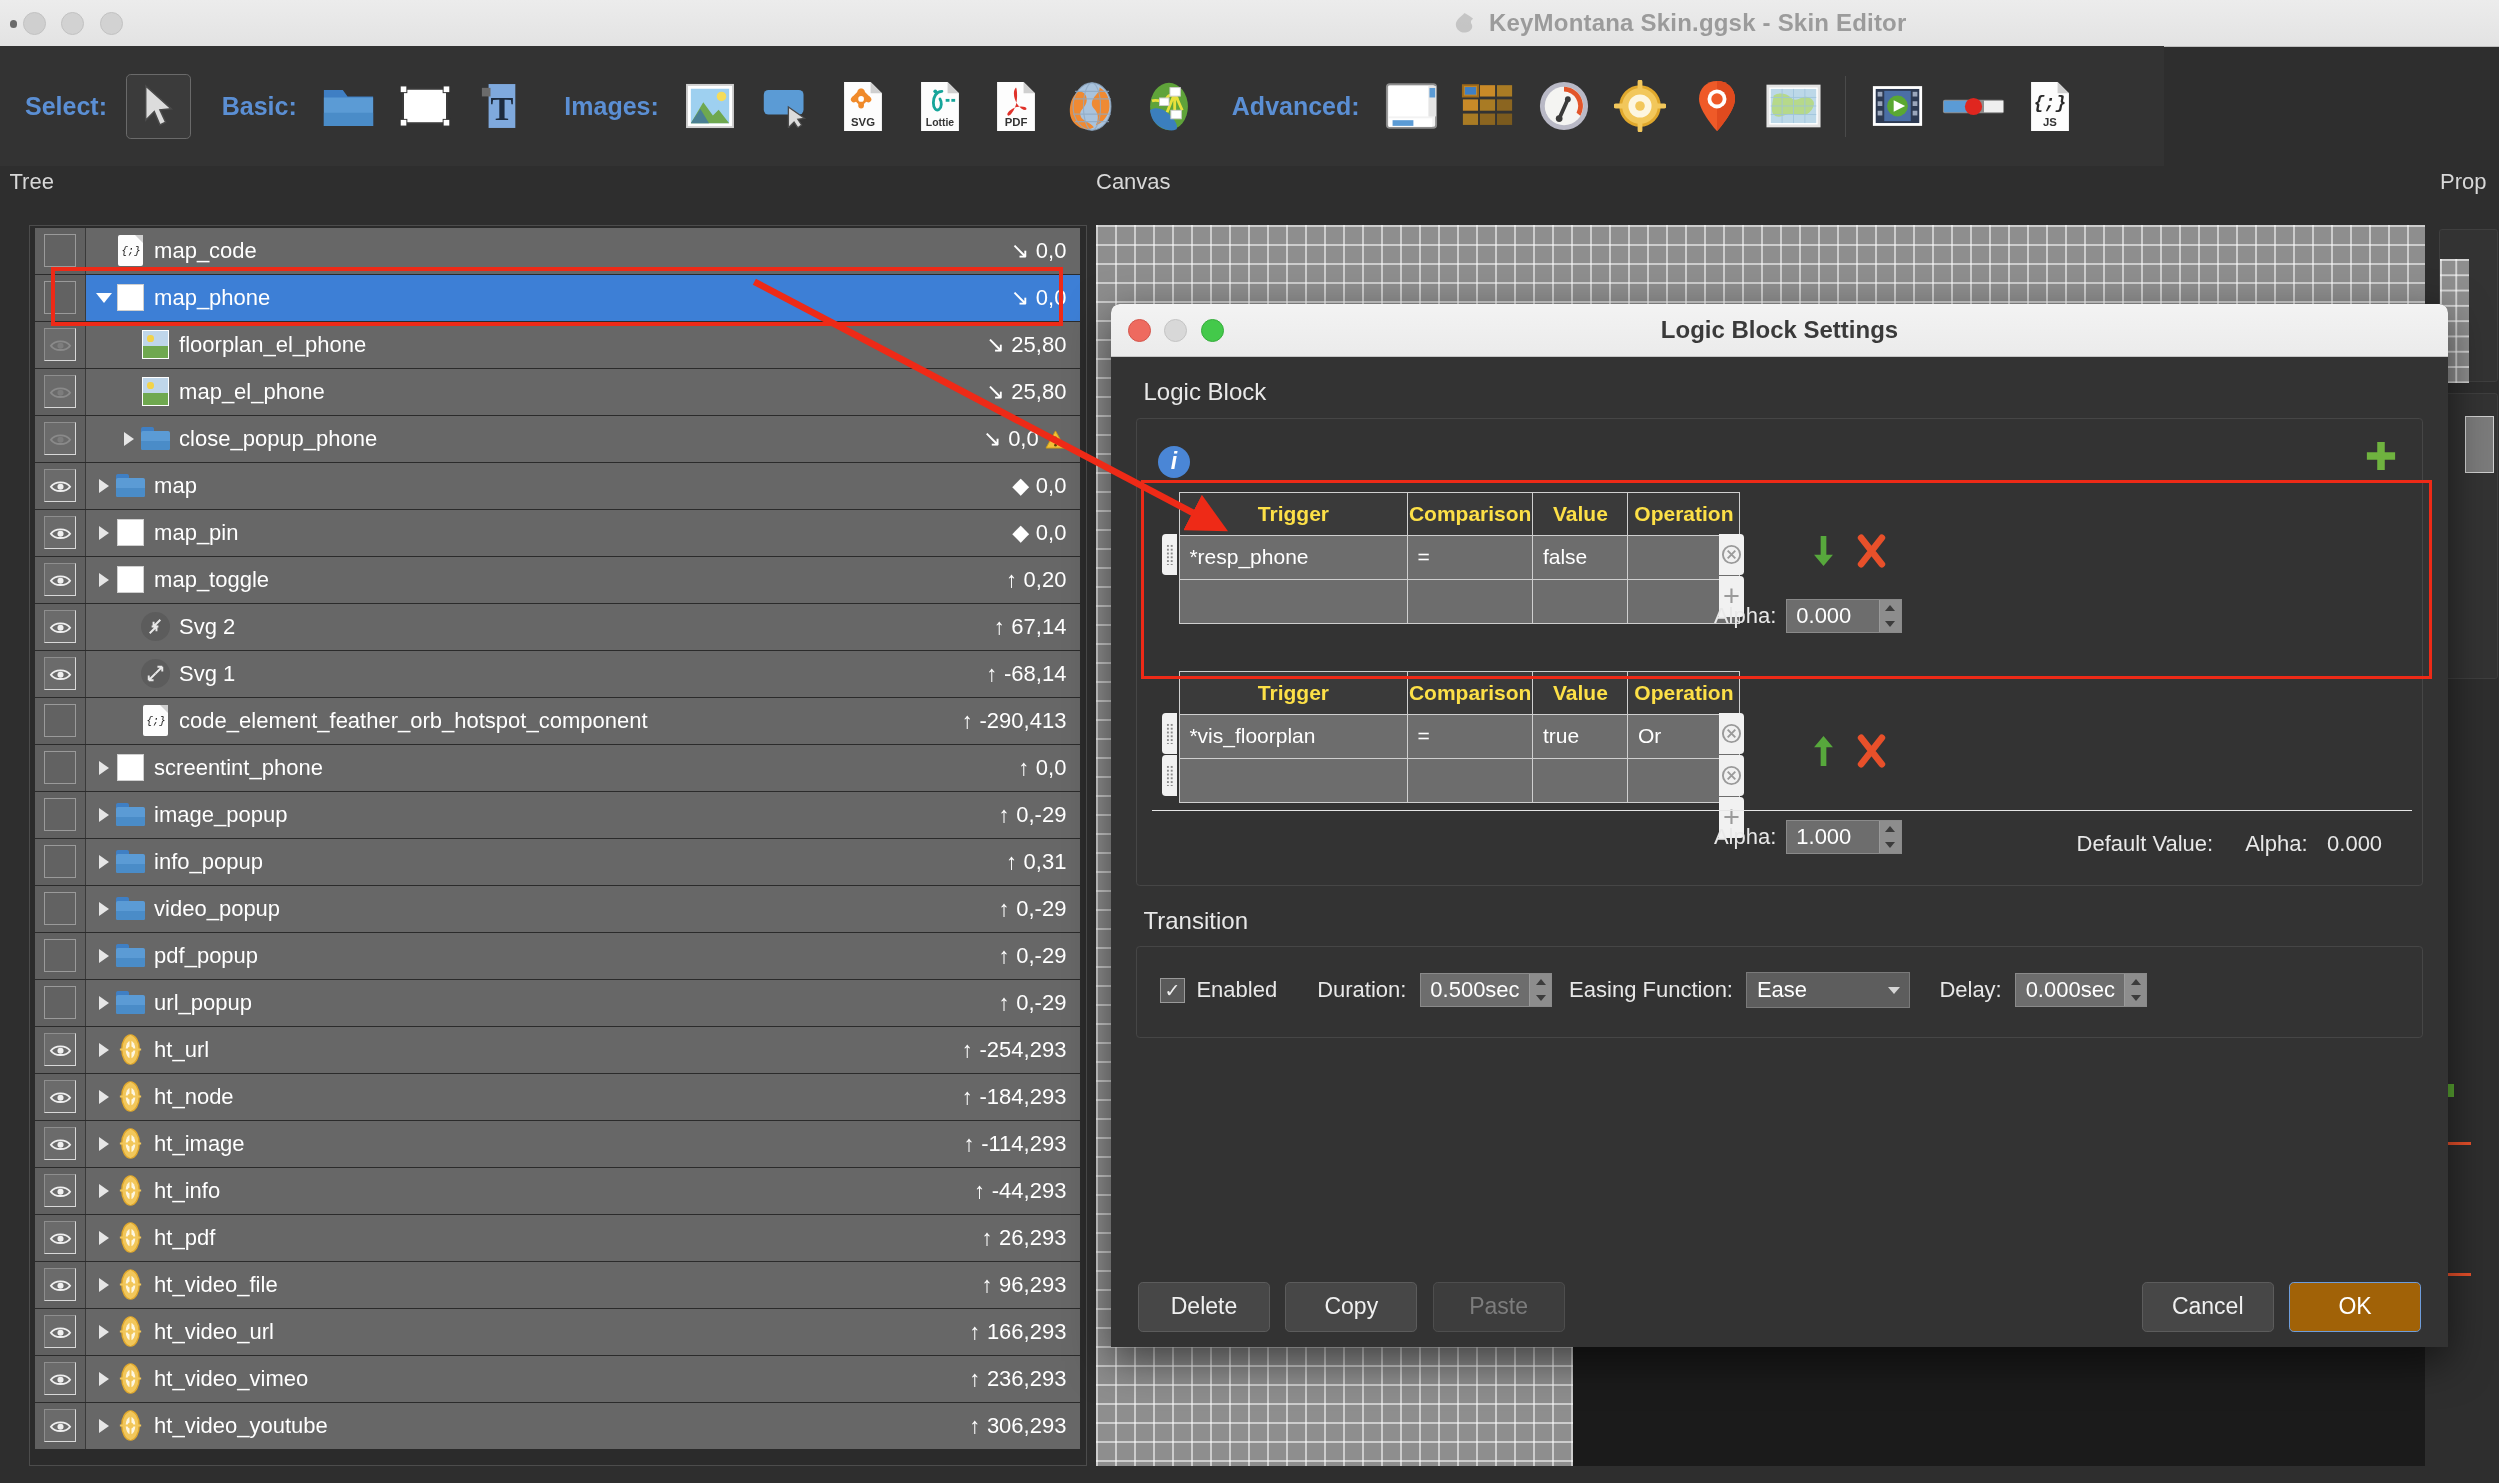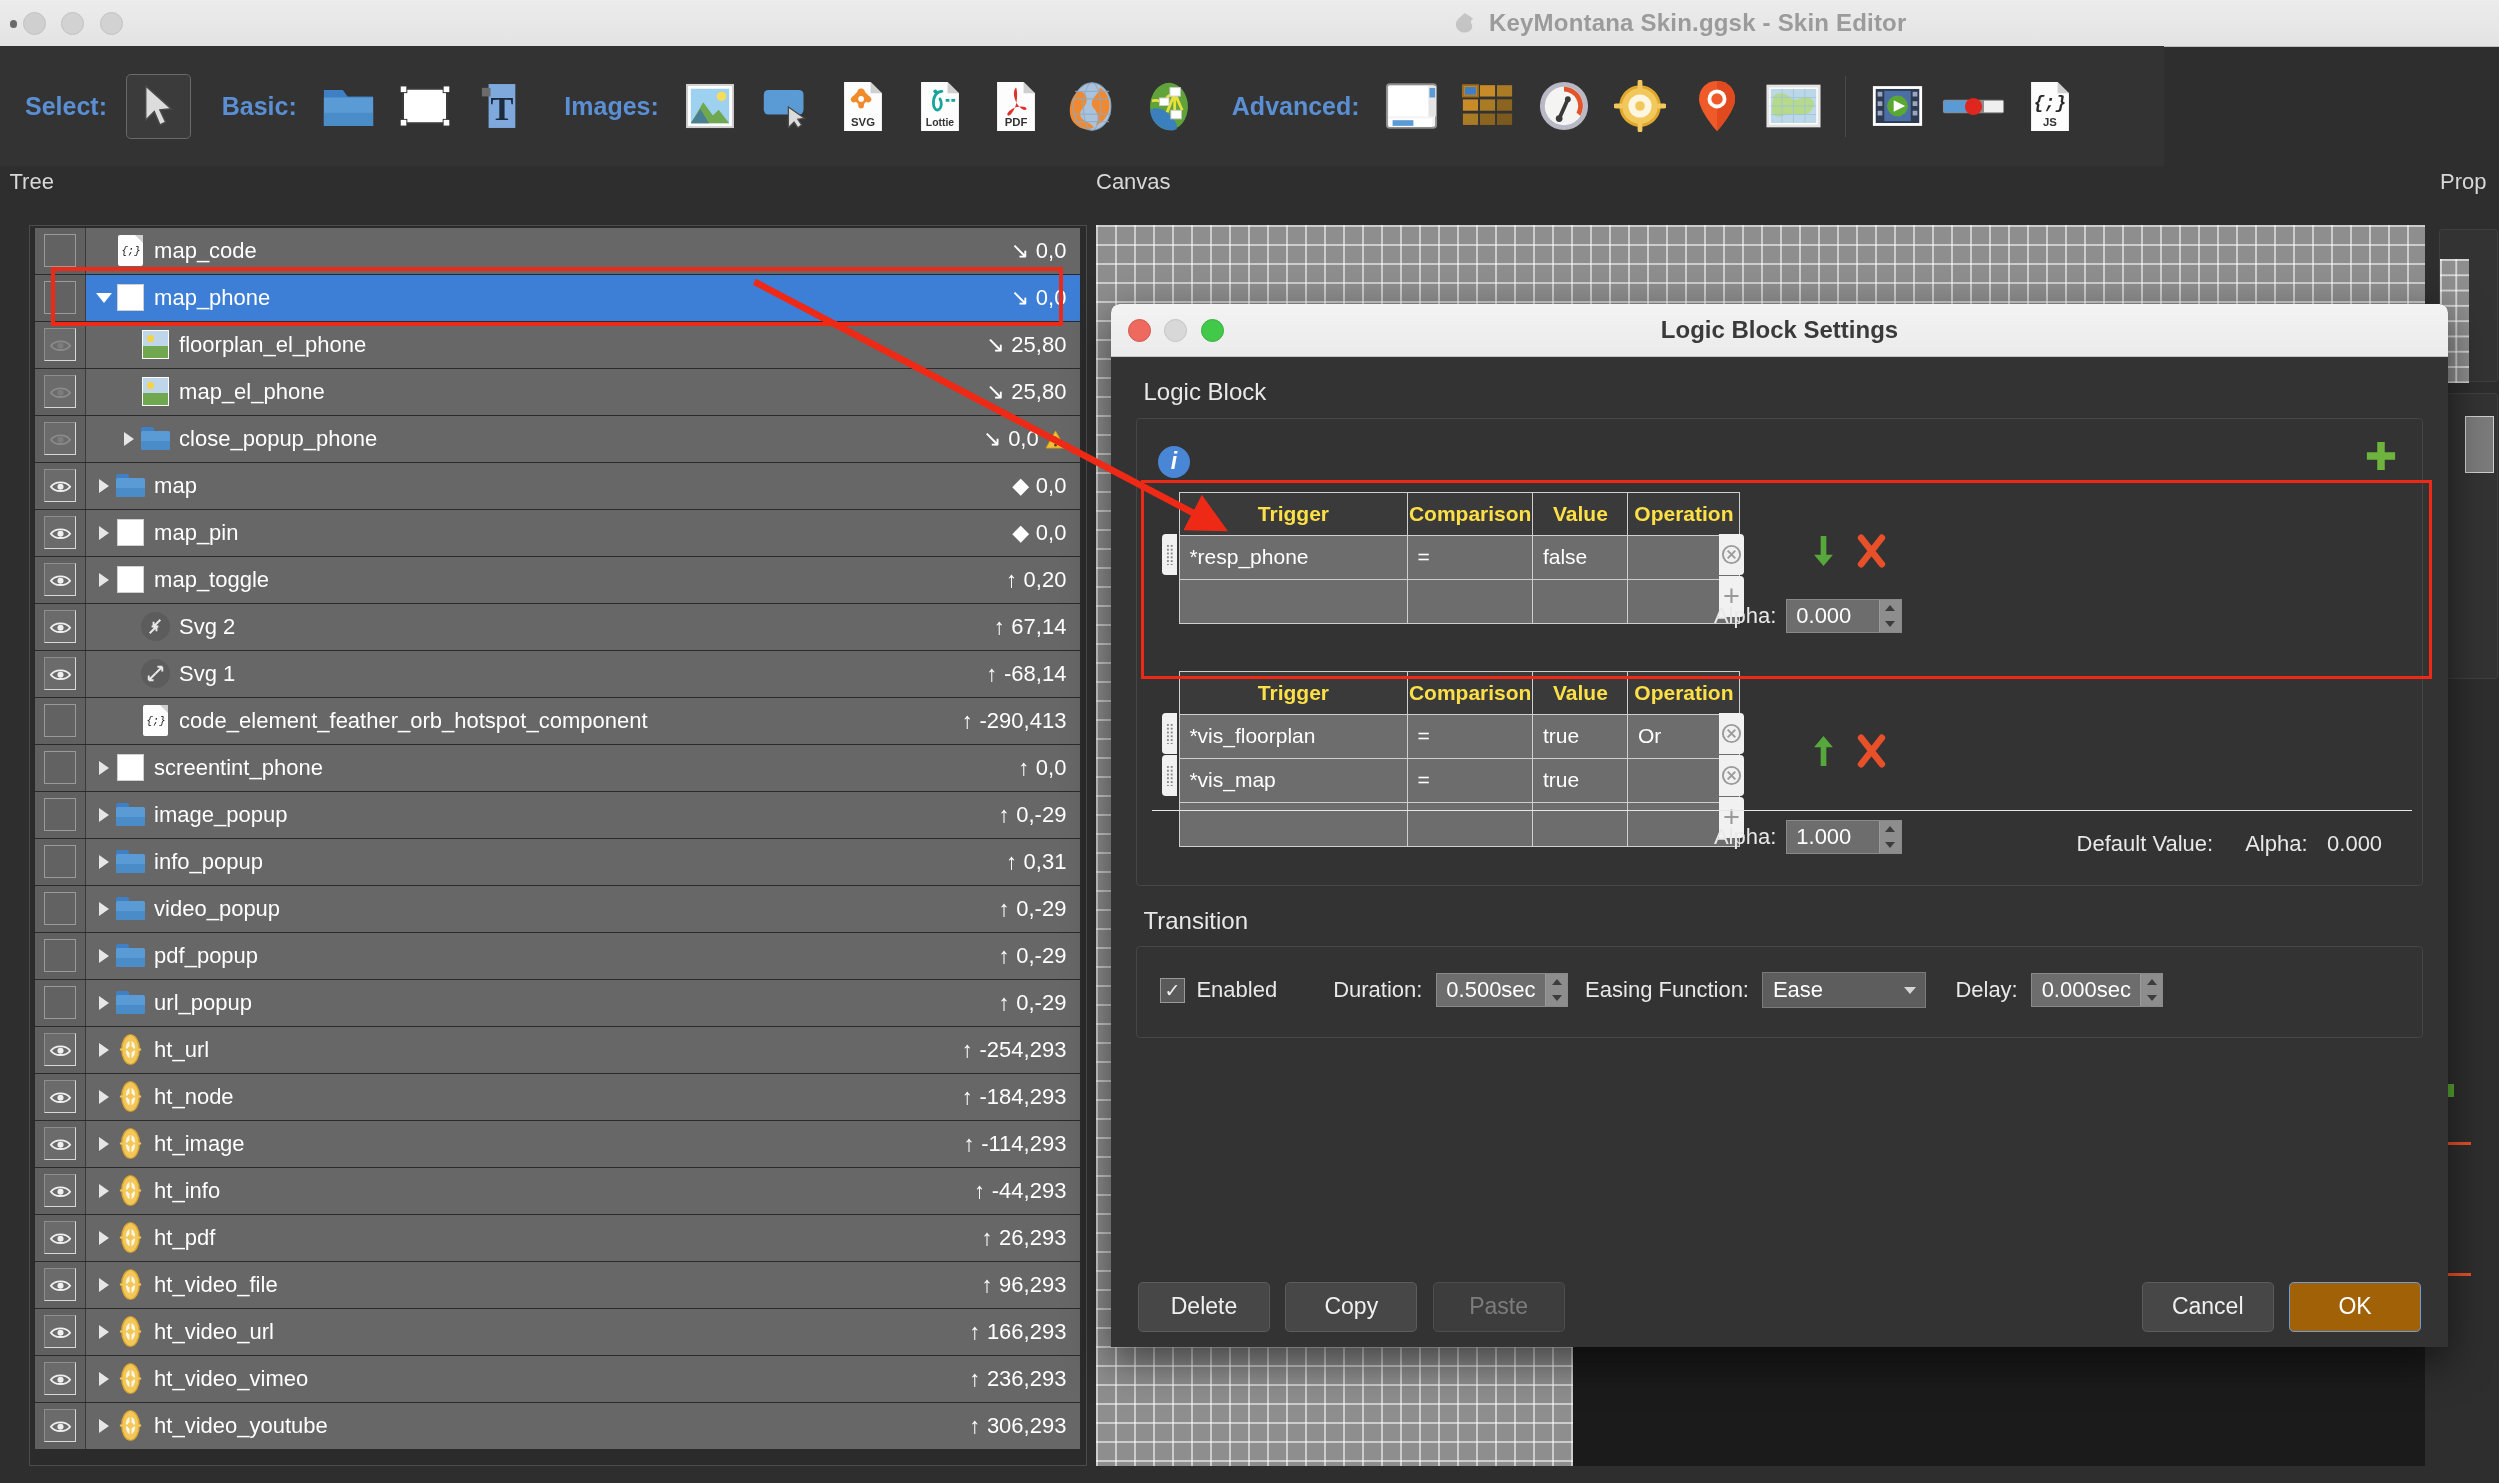--- a/index.html
+++ b/index.html
@@ -1277,26 +1277,20 @@
                   </tr>
                 </thead>
                 <tbody>
                   <tr>
                     <td>*vis_floorplan</td>
                     <td>=</td>
                     <td>true</td>
                     <td>Or</td>
                   </tr>
                   <tr>
-                    <td>*vis_map</td>
-                    <td>=</td>
-                    <td>true</td>
-                    <td></td>
-                  </tr>
-                  <tr>
                     <td class="empty"></td>
                     <td class="empty"></td>
                     <td class="empty"></td>
                     <td class="empty"></td>
                   </tr>
                 </tbody>
               </table>
               <span class="grip" style="left:25px;top:42px">
                 <i></i>
               </span>
@@ -1350,21 +1344,21 @@
           </span>
         </div>
       </div>
 
       <div class="sec-title">Transition</div>
 
       <div class="group" id="grp-trans">
         <div class="trans-row">
           <div class="chk">✓</div>
           <span class="tlabel" style="margin-left:11.5px">Enabled</span>
-          <span class="tlabel" style="margin-left:56px">Duration:</span>
+          <span class="tlabel" style="margin-left:40px">Duration:</span>
           <span class="spin" style="margin-left:13.4px">
             <span class="val">0.500sec</span>
             <span class="arrows">
                 <span class="up">
                   <i></i>
                 </span>
                 <span class="dn">
                   <i></i>
                 </span>
               </span>

